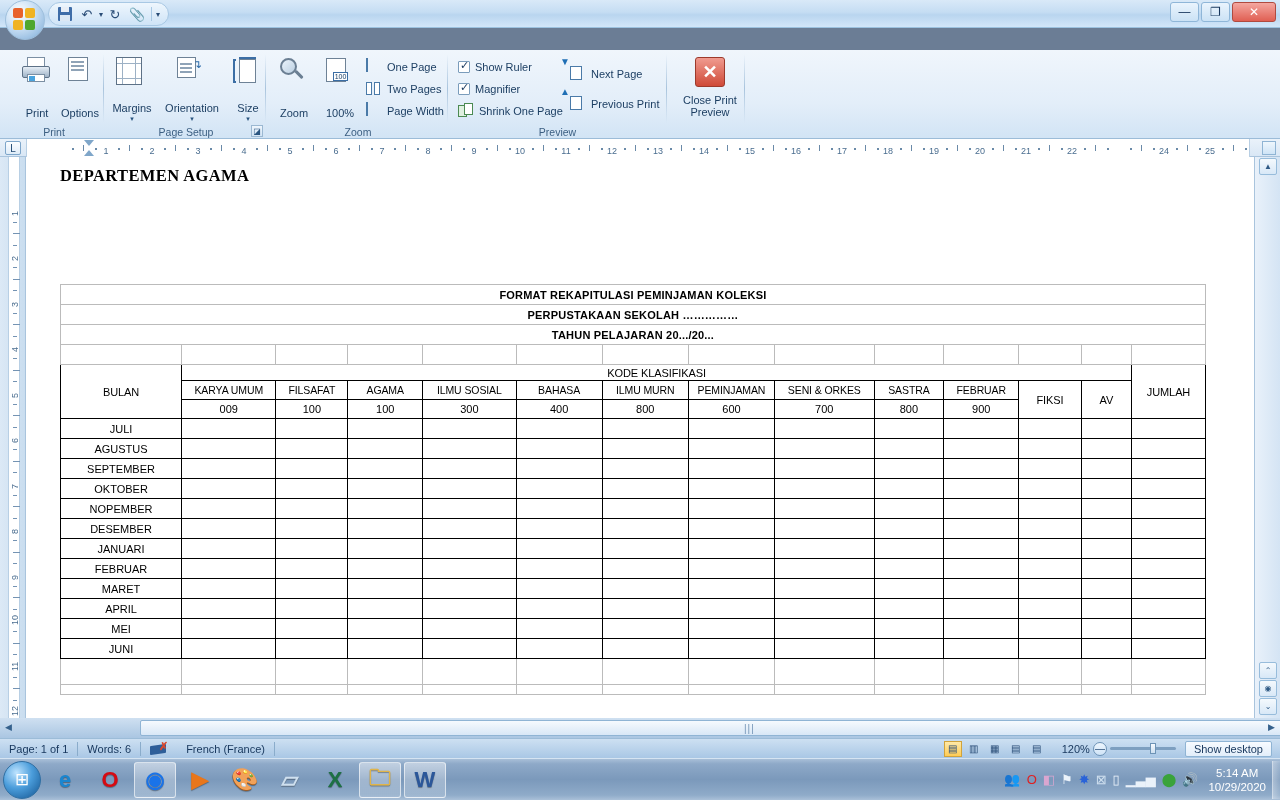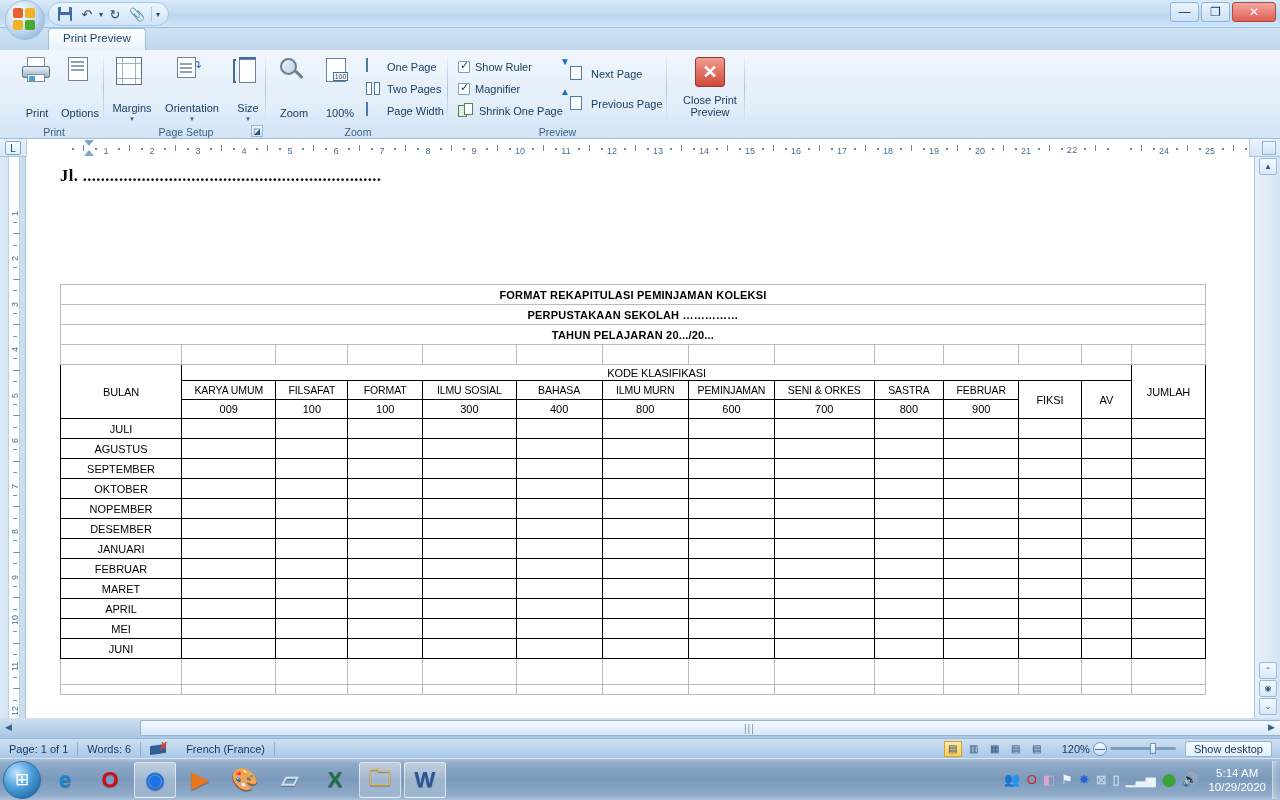--- a/index.html
+++ b/index.html
@@ -352,23 +352,20 @@
         <span class="save-ico"></span>
       </div>
     <div class="qat-btn">↶</div>
     <div class="qat-drop">▾</div>
     <div class="qat-btn">↻</div>
     <div class="qat-btn">📎</div>
     <div class="qat-sep"></div>
     <div class="qat-drop">▾</div>
   </div>
 
-  <div class="tabstrip">
-    <div class="tab">Print Preview</div>
-  </div>
 
   <div class="ribbon">
 
     <div class="rgroup" style="left:4px;width:100px;">
       <div class="bigbtn" style="left:4px;">
         <div class="icon-box">
           <div class="printer">
               <div class="paper"></div>
               <div class="body"></div>
               <div class="out"></div>
@@ -475,21 +472,21 @@
       <div class="smallitem" style="left:8px;top:51px;">
         <span class="sico"><span class="shrink"><i class="s1"></i><i class="s2"></i></span></span>
         <span>Shrink One Page</span>
       </div>
       <div class="smallitem" style="left:120px;top:14px;">
         <span class="sico"><span class="navpg"><i class="s"></i><i class="a">▼</i></span></span>
         <span>Next Page</span>
       </div>
       <div class="smallitem" style="left:120px;top:44px;">
         <span class="sico"><span class="navpg"><i class="s"></i><i class="a">▲</i></span></span>
-        <span>Previous Page</span>
+        <span>Previous Print</span>
       </div>
       <div class="bigbtn" style="left:222px;width:76px;top:2px;">
         <div class="icon-box" style="display:flex;align-items:center;justify-content:center;">
           <div class="closebig">✕</div>
         </div>
         <div class="lbl" style="margin-top:auto;line-height:12px;text-align:center;">
           <span>Close Print</span><br>
           <span>Preview</span>
         </div>
       </div>
@@ -580,21 +577,21 @@
         <div class="bar" style="left: 930px;"></div>
         <div class="dot" style="left: 941.5px;"></div>
         <div class="tick" style="left: 953px;">20</div>
         <div class="dot" style="left: 964.5px;"></div>
         <div class="bar" style="left: 976px;"></div>
         <div class="dot" style="left: 987.5px;"></div>
         <div class="tick" style="left: 999px;">21</div>
         <div class="dot" style="left: 1010.5px;"></div>
         <div class="bar" style="left: 1022px;"></div>
         <div class="dot" style="left: 1033.5px;"></div>
-        <div class="tick" style="left: 1045px; font-family: Liberation Mono, monospace;">22</div>
+        <div class="tick" style="left: 1045px;">22</div>
         <div class="dot" style="left: 1056.5px;"></div>
         <div class="bar" style="left: 1068px;"></div>
         <div class="dot" style="left: 1079.5px;"></div>
         <div class="tick" style="left: 1091px; margin-top: 32px;">23</div>
         <div class="dot" style="left: 1102.5px;"></div>
         <div class="bar" style="left: 1114px;"></div>
         <div class="dot" style="left: 1125.5px;"></div>
         <div class="tick" style="left: 1137px;">24</div>
         <div class="dot" style="left: 1148.5px;"></div>
         <div class="bar" style="left: 1160px;"></div>
@@ -660,21 +657,21 @@
         <div class="vdash" style="top: 565.375px; width: 4px;"></div>
         <div class="vdash" style="top: 576.75px; width: 7px;"></div>
         <div class="vdash" style="top: 588.125px; width: 4px;"></div>
       </div>
   </div>
 
   <div class="pagearea">
     <div class="page">
 
       <div class="doc">
-        <div class="letterhead u">Jl. ..................................................................</div>
+        <div class="letterhead">DEPARTEMEN AGAMA</div>
       </div>
 
       <table class="fmt">
         <tbody id="table-body">
             <tr>
               <td class="banner thin" colspan="14">FORMAT REKAPITULASI PEMINJAMAN KOLEKSI</td>
             </tr>
             <tr>
               <td class="banner thin" colspan="14">PERPUSTAKAAN SEKOLAH ……………</td>
             </tr>
@@ -698,21 +695,21 @@
               <td class="thin" style="width: 72px;"></td>
             </tr>
             <tr class="tbl-top-border">
               <td class="hd" rowspan="3" style="width: 118px;font-size:11px;font-weight:normal;">BULAN</td>
               <td class="hd" colspan="12" style="height:16px;font-size:11px;font-weight:normal;">KODE KLASIFIKASI</td>
               <td class="hd" rowspan="3" style="width: 72px;font-size:11px;font-weight:normal;">JUMLAH</td>
             </tr>
             <tr>
               <td class="hd" style="width: 92px;height:19px;font-weight:normal;font-size:10.5px;">KARYA UMUM</td>
               <td class="hd" style="width: 70px;height:19px;font-weight:normal;font-size:10.5px;">FILSAFAT</td>
-              <td class="hd" style="width: 73px;height:19px;font-weight:normal;font-size:10.5px;">FORMAT</td>
+              <td class="hd" style="width: 73px;height:19px;font-weight:normal;font-size:10.5px;">AGAMA</td>
               <td class="hd" style="width: 91px;height:19px;font-weight:normal;font-size:10.5px;">ILMU SOSIAL</td>
               <td class="hd" style="width: 84px;height:19px;font-weight:normal;font-size:10.5px;">BAHASA</td>
               <td class="hd" style="width: 84px;height:19px;font-weight:normal;font-size:10.5px;">ILMU MURN</td>
               <td class="hd" style="width: 84px;height:19px;font-weight:normal;font-size:10.5px;">PEMINJAMAN</td>
               <td class="hd" style="width: 97px;height:19px;font-weight:normal;font-size:10.5px;">SENI &amp; ORKES</td>
               <td class="hd" style="width: 68px;height:19px;font-weight:normal;font-size:10.5px;">SASTRA</td>
               <td class="hd" style="width: 73px;height:19px;font-weight:normal;font-size:10.5px;">FEBRUAR</td>
               <td class="hd" rowspan="2" style="width: 61px;font-weight:normal;font-size:11px;">FIKSI</td>
               <td class="hd" rowspan="2" style="width: 49px;font-weight:normal;font-size:11px;">AV</td>
             </tr>

